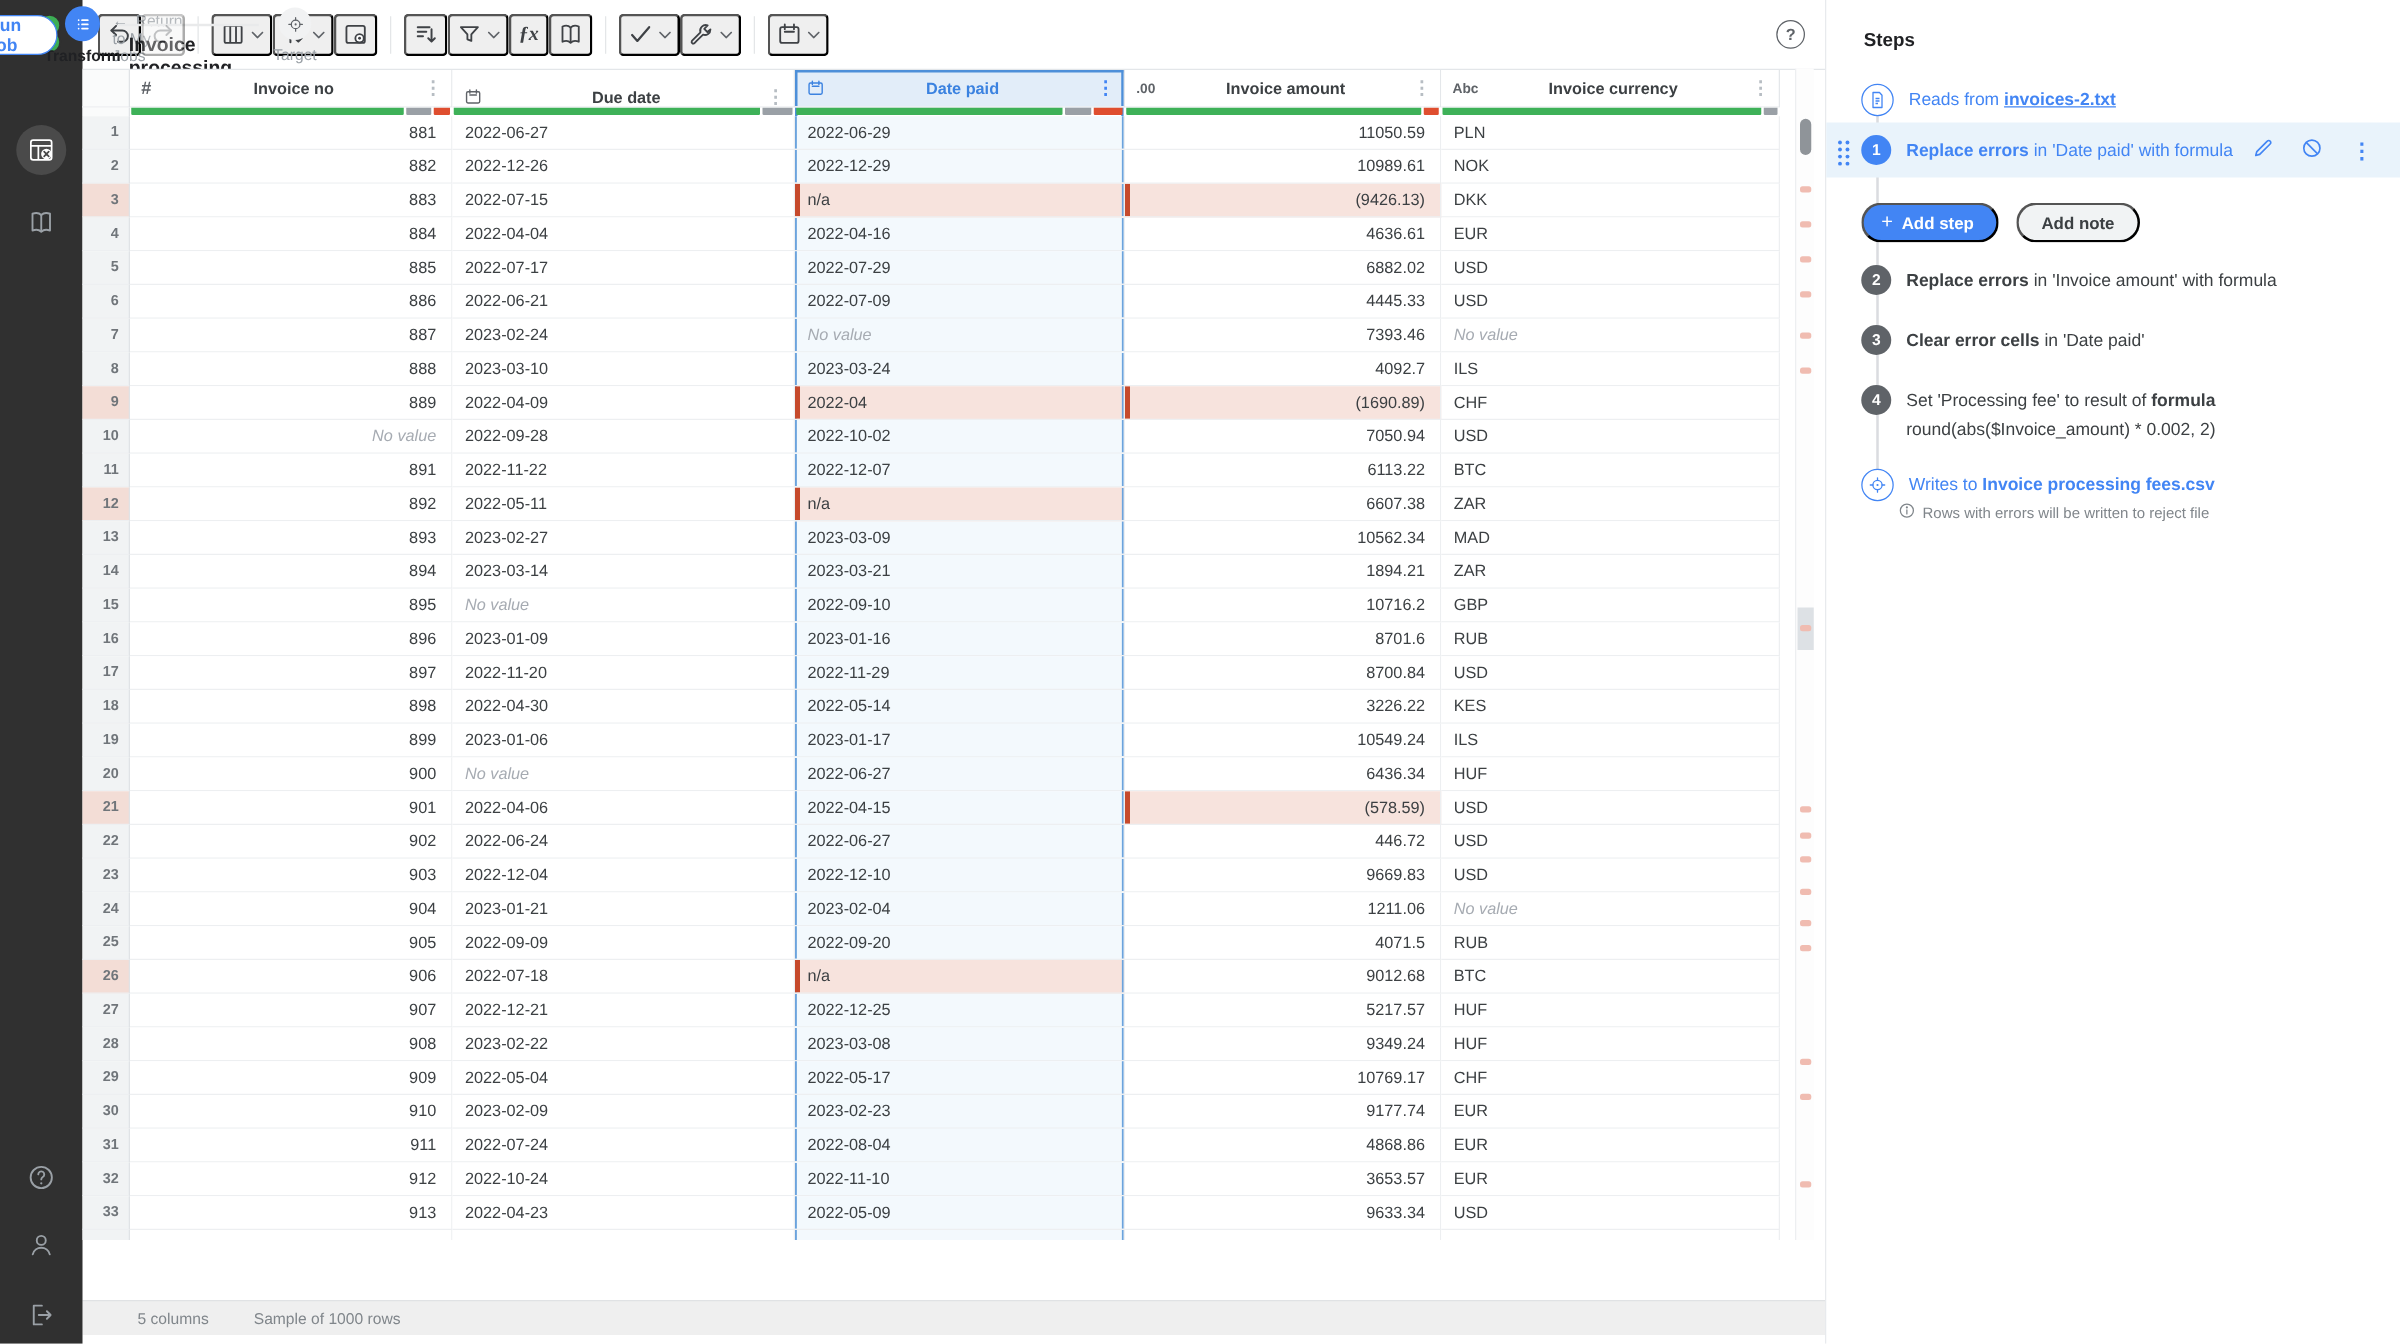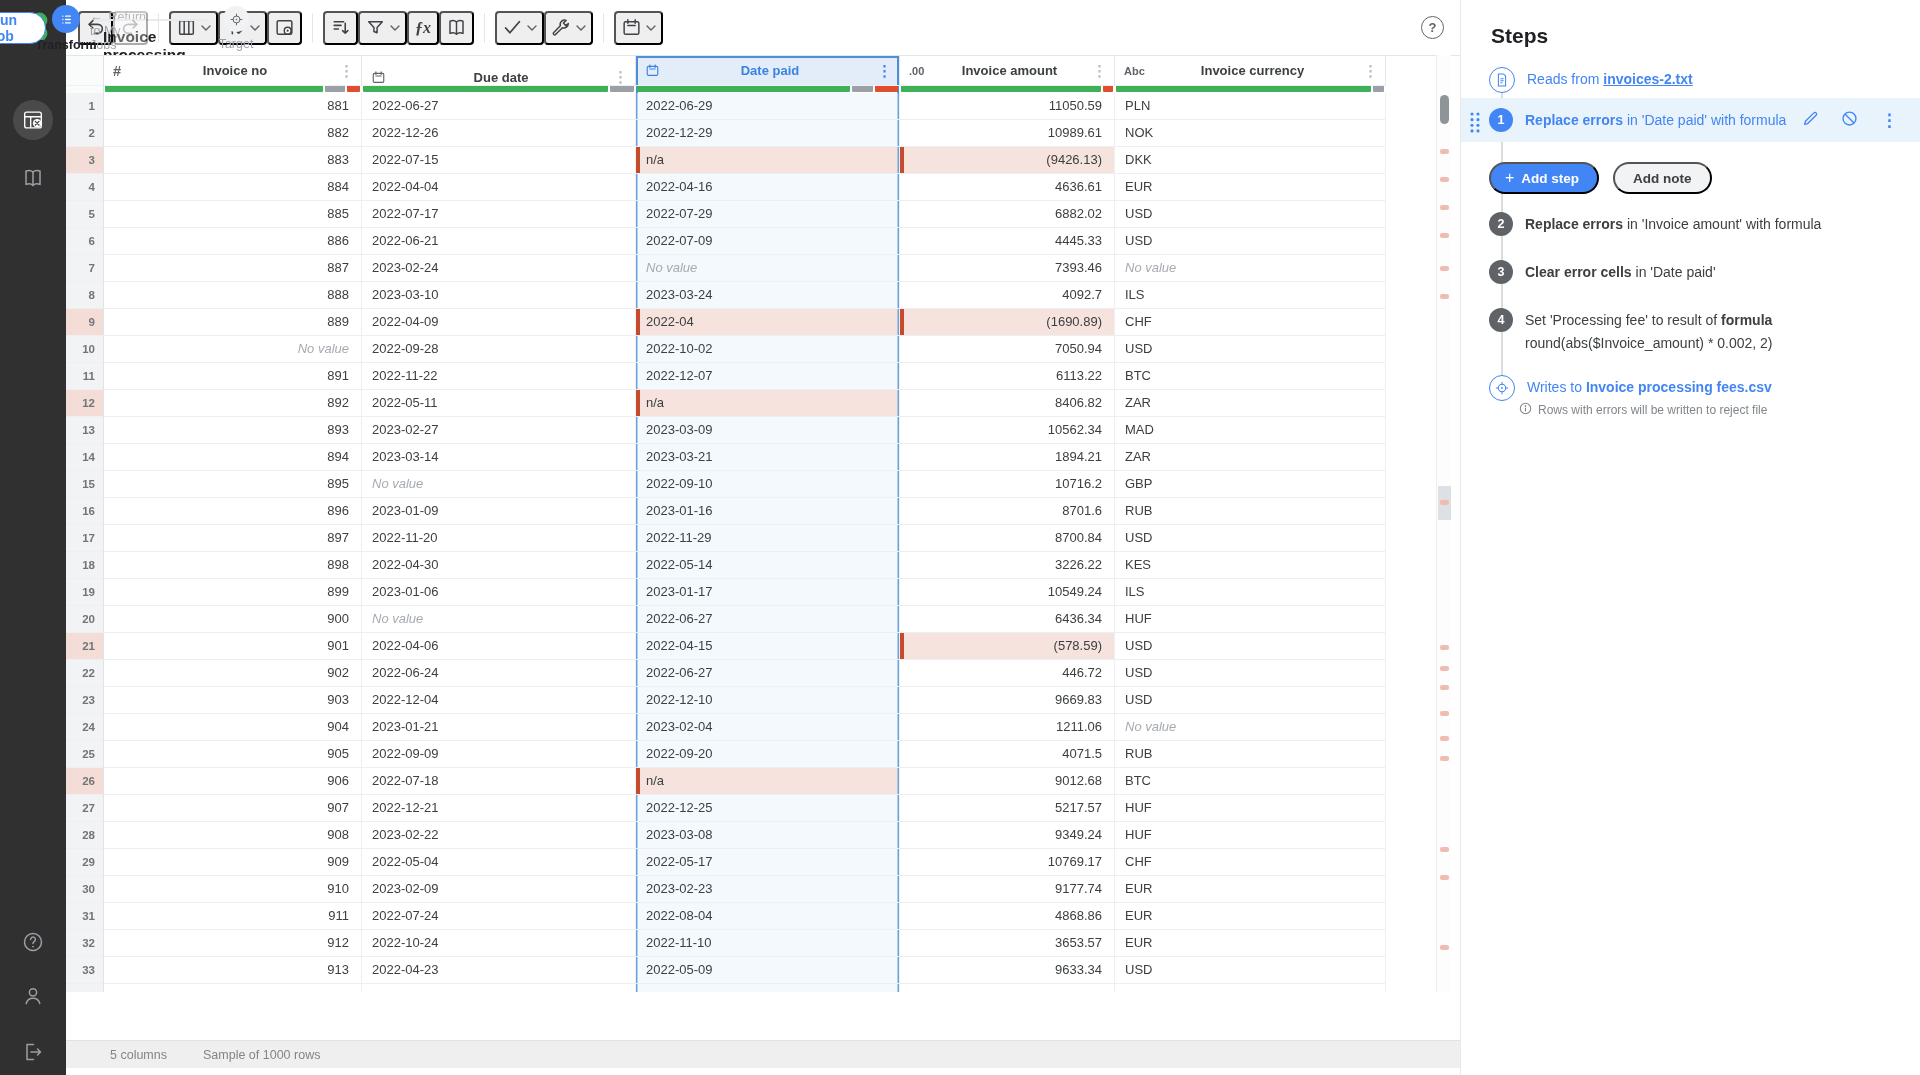--- a/index.html
+++ b/index.html
@@ -84,34 +84,34 @@
   .gut { background:#f1f3f4; color:#70757a; font-size:11.5px; font-weight:bold;
     text-align:right; padding-right:8px; border-right:1px solid #e0e3e6; }
   .gut.gerr { background:#f3ddd6; }
   .td.sel { background:#f3f9fd; box-shadow:inset 1.5px 0 0 #6ba3dd, inset -1.5px 0 0 #6ba3dd; }
   .td.muted { font-style:italic; color:#a6abb2; }
   .td.err { background:#f7e3dd; position:relative; }
   .td.err::before { content:''; position:absolute; left:0; top:0; bottom:0; width:4px; background:#c64a2c; }
   .tr.sliver, .tr.sliver .td { height:8px; border-bottom:none; }
 
   .w0 { width:38px; flex:none; } .w1 { width:258px; flex:none; } .w2 { width:274px; flex:none;align-items:flex-end; }
-  .w3 { width:264px; flex:none; } .w4 { width:215px; flex:none; } .w5 { width:271px; flex:none; }
+  .w3 { width:264px; flex:none; } .w4 { width:253px; flex:none; } .w5 { width:271px; flex:none; }
 
   .vscroll { position:absolute; left:1370px; top:0; width:15px; height:937px;
     background:#fdfdfd; border-left:1px solid #edeff1; cursor:pointer; }
   .vmark { position:absolute; left:3px; width:9px; height:5px; border-radius:2px; background:#f0bcb1; }
   .vthumb { position:absolute; left:3px; width:9px; border-radius:5px; background:#8f9499; }
   .vgray { position:absolute; left:1px; width:13px; background:#dde1e5; }
 
   .statusbar { height:28px; flex:none; background:#efefef; border-top:1px solid #e0e2e4;
     display:flex; align-items:center; gap:36px; padding-left:44px; font-size:12.5px; color:#80868b;margin-top:48px; }
 
   
   .steps { flex:1; border-left:1px solid #e8eaed; background:#fff; position:relative; font-size:14px; }
-  .s-title { position:absolute; top:24px; left:30px; font-size:21px; font-weight:bold; color:#202124; }
+  .s-title { position:absolute; top:24px; left:30px; font-size:15px; font-weight:bold; color:#202124; }
   .connector { position:absolute; left:40px; top:80px; width:2px; height:308px; background:#dadce0; }
   .srow { position:absolute; left:28px; display:flex; align-items:flex-start; gap:12px; cursor:pointer; }
   .ocirc { width:26px; height:26px; border-radius:50%; border:1.5px solid #4285f4; background:#fff;
     color:#4285f4; display:flex; align-items:center; justify-content:center; flex:none; }
   .ocirc svg { width:16px; height:16px; }
   .ncirc { width:24px; height:24px; border-radius:50%; background:#5f6368; color:#fff;
     font-size:12.5px; font-weight:bold; display:flex; align-items:center; justify-content:center; flex:none; }
   .ncirc.blue { background:#4285f4; }
   .stext { line-height:24px; color:#3c4043; }
   .stext .b { font-weight:bold; }
@@ -471,21 +471,21 @@
                 <div class="td w2 al-left">2022-11-22</div>
                 <div class="td w3 al-left sel">2022-12-07</div>
                 <div class="td w4 al-right">6113.22</div>
                 <div class="td w5 al-left">BTC</div>
               </div>
               <div class="tr">
                 <div class="td gut w0 gerr">12</div>
                 <div class="td w1 al-right">892</div>
                 <div class="td w2 al-left">2022-05-11</div>
                 <div class="td w3 al-left sel err">n/a</div>
-                <div class="td w4 al-right">8406.82</div>
+                <div class="td w4 al-right">6607.38</div>
                 <div class="td w5 al-left">ZAR</div>
               </div>
               <div class="tr">
                 <div class="td gut w0">13</div>
                 <div class="td w1 al-right">893</div>
                 <div class="td w2 al-left">2023-02-27</div>
                 <div class="td w3 al-left sel">2023-03-09</div>
                 <div class="td w4 al-right">10562.34</div>
                 <div class="td w5 al-left">MAD</div>
               </div>

